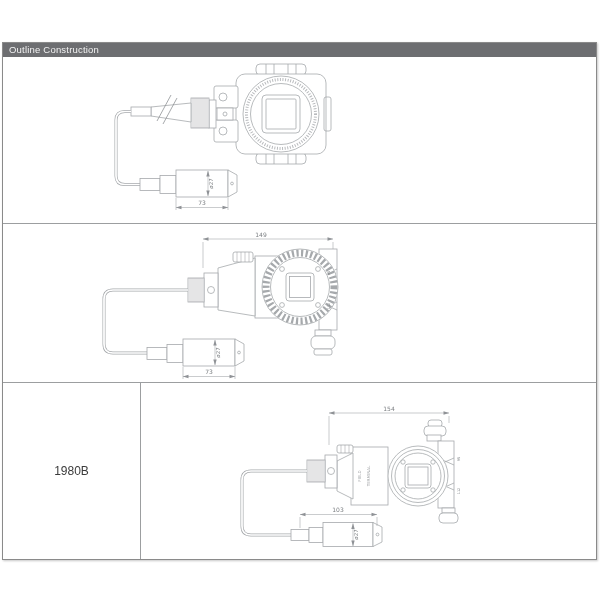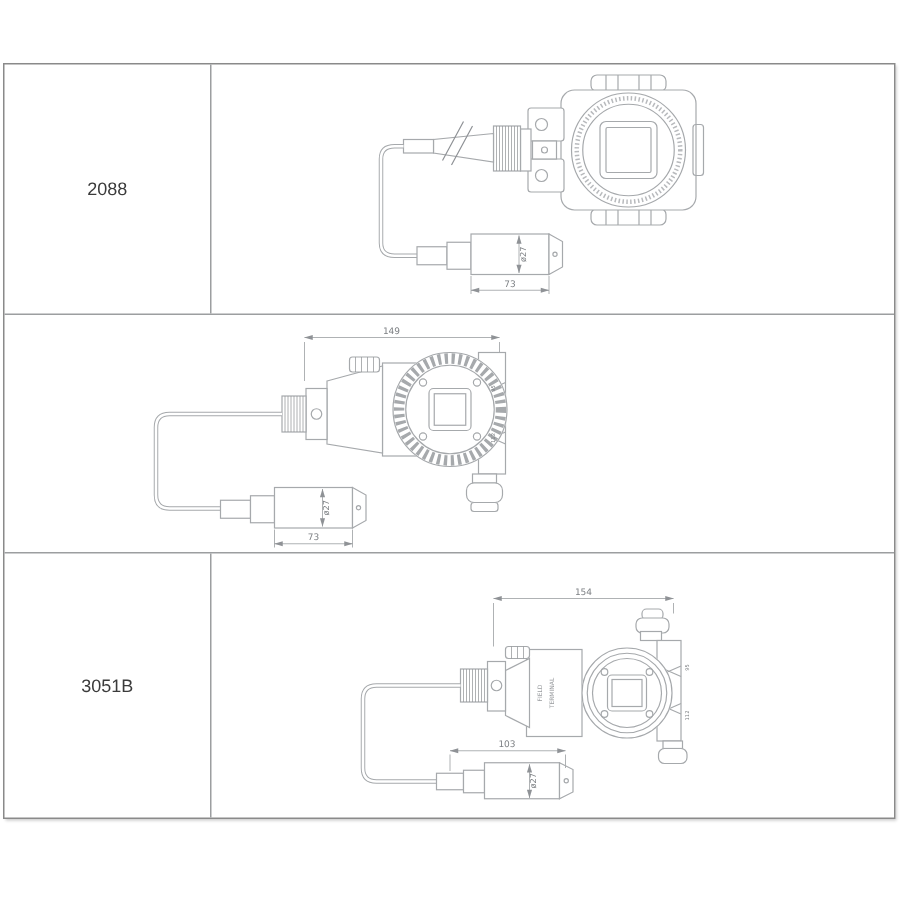--- a/index.html
+++ b/index.html
@@ -37,23 +37,25 @@
   .small{font-size:5.5px;}
   .tinytxt{fill:var(--dimtext);font:3.5px "DejaVu Sans", sans-serif;}
   .bodytxt{fill:#9a9da0;font:4px "DejaVu Sans", sans-serif;}
   .ringtxt{fill:none;stroke:#b8babd;stroke-width:3;stroke-dasharray:1 1.6;}
   .teeth{fill:none;stroke:var(--line);stroke-width:7;stroke-dasharray:2.2 2.4;}
 </style>
 </head>
 <body>
 
 <div class="table">
+  <div class="thead">
+    <span>Outline Construction</span>
+  </div>
 
   <div class="row first r1">
-    <div class="label-cell">2088</div>
     <div class="draw-cell">
       <svg width="456" height="166" viewBox="0 0 456 166">
         <defs>
           <marker id="s1" markerWidth="7" markerHeight="5" refX="1" refY="2.5" orient="auto" markerUnits="userSpaceOnUse">
               <path d="M6.5,0.8 L0.8,2.5 L6.5,4.2 Z" fill="#8f9296"></path>
             </marker>
           <marker id="e1" markerWidth="7" markerHeight="5" refX="6" refY="2.5" orient="auto" markerUnits="userSpaceOnUse">
               <path d="M0.5,0.8 L6.2,2.5 L0.5,4.2 Z" fill="#8f9296"></path>
             </marker>
         </defs>
@@ -170,21 +172,21 @@
           <line class="dim" x1="180" y1="143" x2="180" y2="155"></line>
           <line class="dim" x1="232" y1="143" x2="232" y2="155"></line>
           <line class="dim" x1="180" y1="152.5" x2="232" y2="152.5" marker-start="url(#s2)" marker-end="url(#e2)"></line>
           <text class="dimtxt" text-anchor="middle" x="206" y="150">73</text>
         </g>
       </svg>
     </div>
   </div>
 
   <div class="row r3">
-    <div class="label-cell">3051B</div>
+    <div class="label-cell">1980B</div>
     <div class="draw-cell">
       <svg width="456" height="176" viewBox="0 0 456 176">
         <defs>
           <marker id="s3" markerWidth="7" markerHeight="5" refX="1" refY="2.5" orient="auto" markerUnits="userSpaceOnUse">
               <path d="M6.5,0.8 L0.8,2.5 L6.5,4.2 Z" fill="#8f9296"></path>
             </marker>
           <marker id="e3" markerWidth="7" markerHeight="5" refX="6" refY="2.5" orient="auto" markerUnits="userSpaceOnUse">
               <path d="M0.5,0.8 L6.2,2.5 L0.5,4.2 Z" fill="#8f9296"></path>
             </marker>
         </defs>

